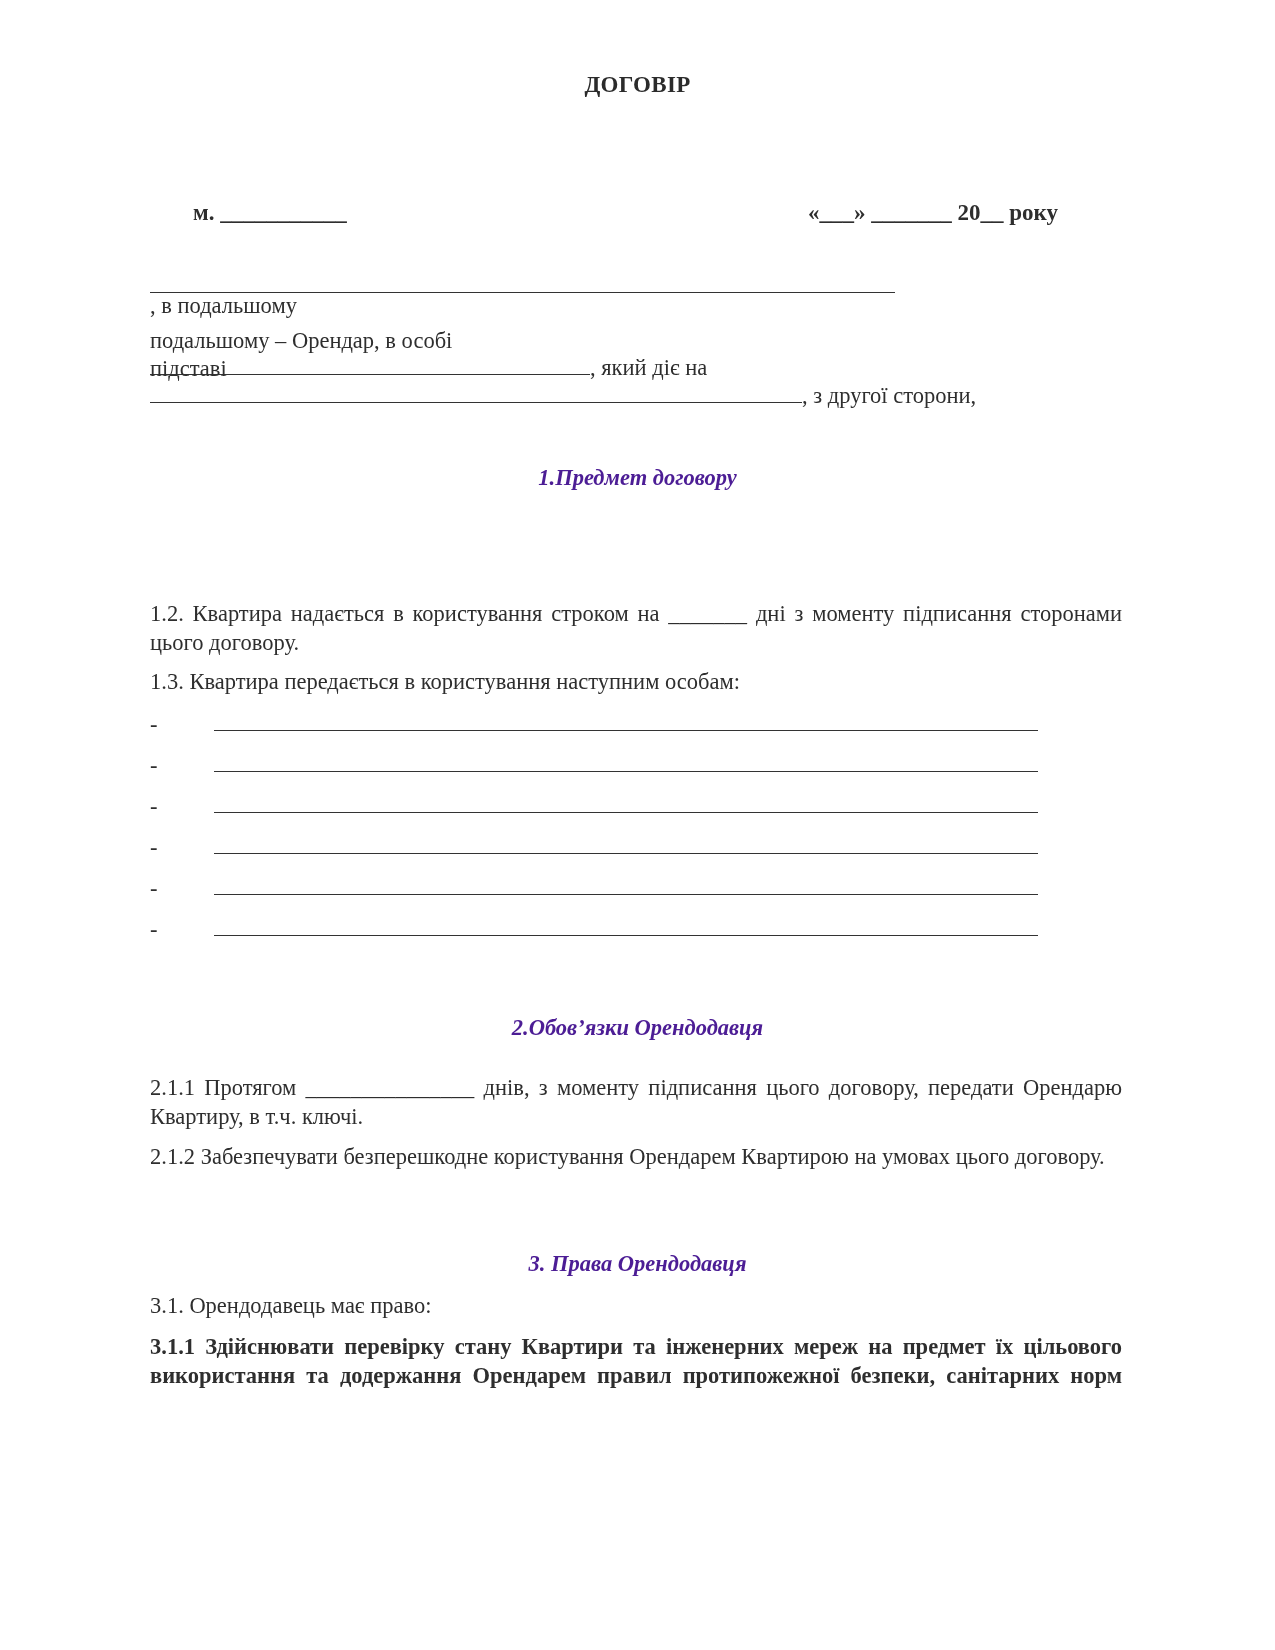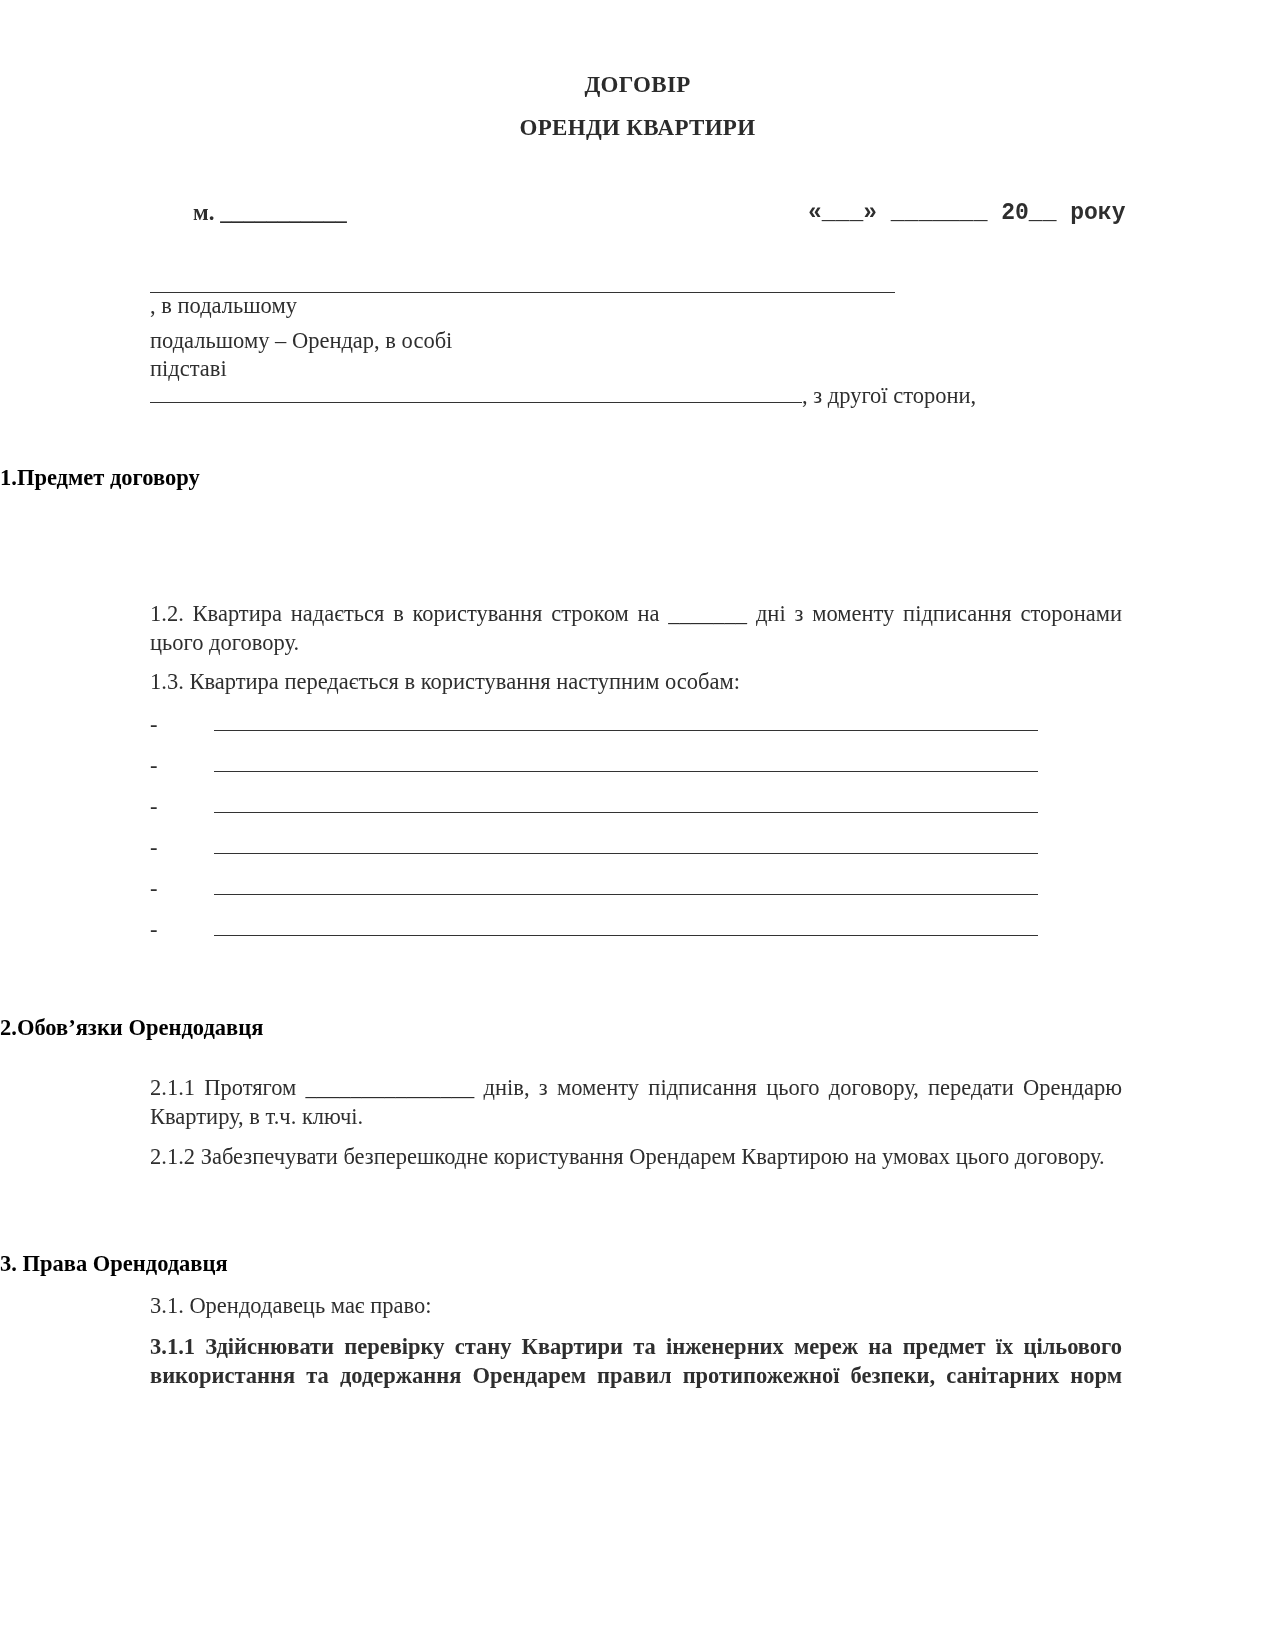--- a/index.html
+++ b/index.html
@@ -8,54 +8,54 @@
     font-family: "Liberation Serif", serif; color: #2e2e2e;
   }
   .page { position: absolute; left: 0; top: 0; width: 1218px; height: 1650px; }
   .title {
     position: absolute; left: 0; width: 1275px; text-align: center;
     font-weight: bold; font-size: 23px; letter-spacing: 0.3px; color: #2b2b2b;
   }
   .t1 { top: 72px; }
   .t2 { top: 115px; }
   .meta-city { position: absolute; left: 193px; top: 200px; font-size: 23px; font-weight: bold; }
-  .meta-date { position: absolute; left: 808px; top: 200px; font-size: 23px; font-weight: bold; font-family: Liberation Mono, monospace; }
+  .meta-date { position: absolute; left: 808px; top: 200px; font-size: 23px; font-weight: bold; }
   .body-text {
     position: absolute; left: 150px; width: 972px; font-size: 22.5px;
     line-height: 28.5px; text-align: justify; text-align-last: left;
   }
   .body-text.just-all { text-align-last: justify; }
   .line { position: absolute; left: 150px; width: 972px; font-size: 22.5px; white-space: nowrap; flex-direction: column; }
   .justline { display: flex; justify-content: space-between; }
   .sec-h {
-    position: absolute; left: 0; width: 1275px; 
-    font-weight: bold; font-size: 22.5px; color: #000000;
+    position: absolute; left: 0; width: 1275px; text-align: center;
+    font-weight: bold; font-size: 22.5px; color: #4c1d95; font-style: italic;
   }
   .dash-row { position: absolute; left: 150px; width: 900px; height: 30px; font-size: 22.5px; }
   .dash-row .dash { position: absolute; left: 0; top: 0; }
   .dash-row .fill { position: absolute; left: 64px; top: 18px; width: 824px; border-bottom: 1.3px solid #333; }
   .u { display: inline-block; border-bottom: 1.3px solid #333; height: 20px; vertical-align: baseline; }
 </style>
 </head>
 <body>
 
 <div class="page">
 
   <div class="title t1">ДОГОВІР</div>
-  <div class="title t2">ОРЕНДИ КВАРТИРИ</div>
 
   <div class="meta-city">м. ___________</div>
   <div class="meta-date">«___» _______ 20__ року</div>
 
   <div class="line justline" style="top:272px;">
     <span class="u" style="width:745px;"></span>
     <span>, в подальшому</span>
   </div>
   <div class="line justline" style="top:328px;">
     <span>подальшому – Орендар, в особі</span>
+    <span><span class="u" style="width:440px;"></span><span>, який діє на</span></span>
   </div>
   <div class="line justline" style="top:356px;">
     <span>підставі</span>
     <span><span class="u" style="width:652px;"></span><span>, з другої сторони,</span></span>
   </div>
 
   <div class="sec-h" style="top:465px;">1.Предмет договору</div>
   <div class="body-text" style="top:600px;">
     <span>1.2.</span>
     <span>Квартира надається в користування строком на _______ дні з моменту підписання сторонами цього договору.</span>

